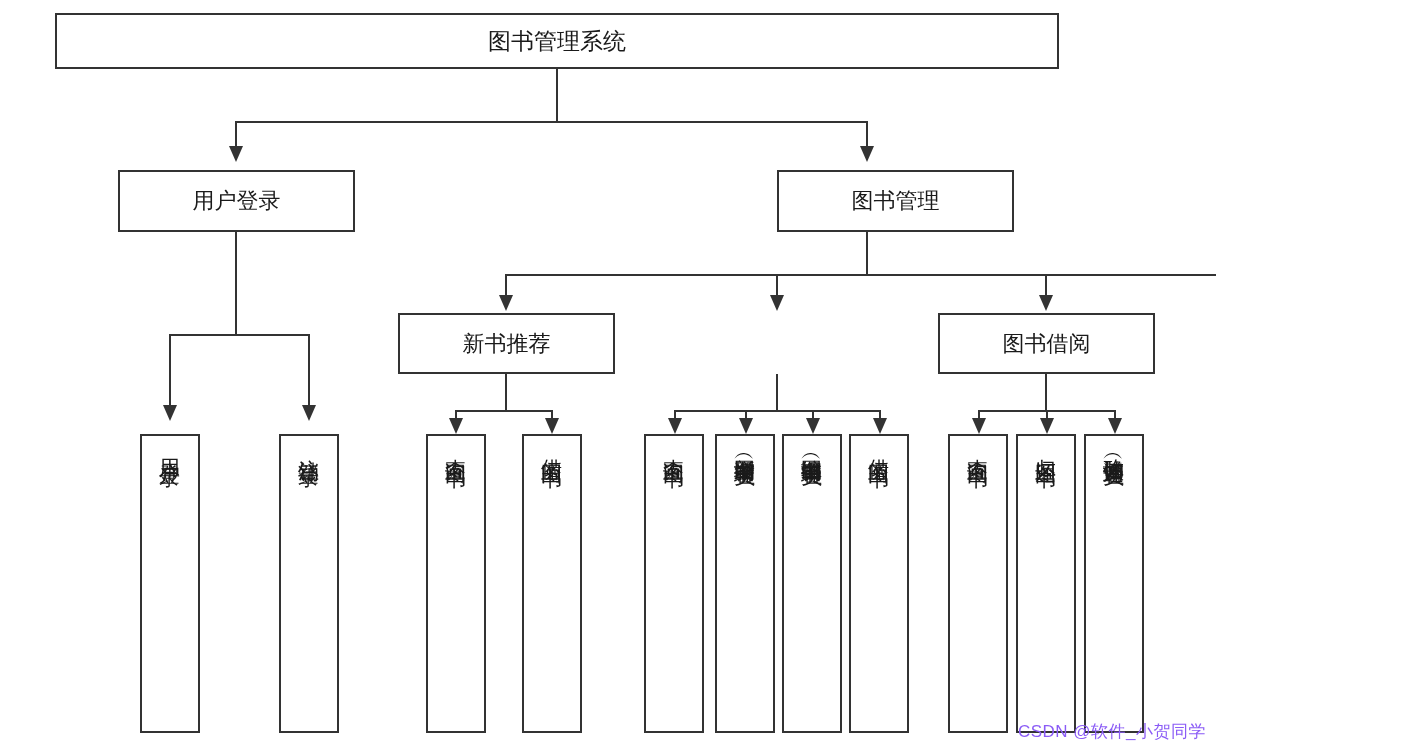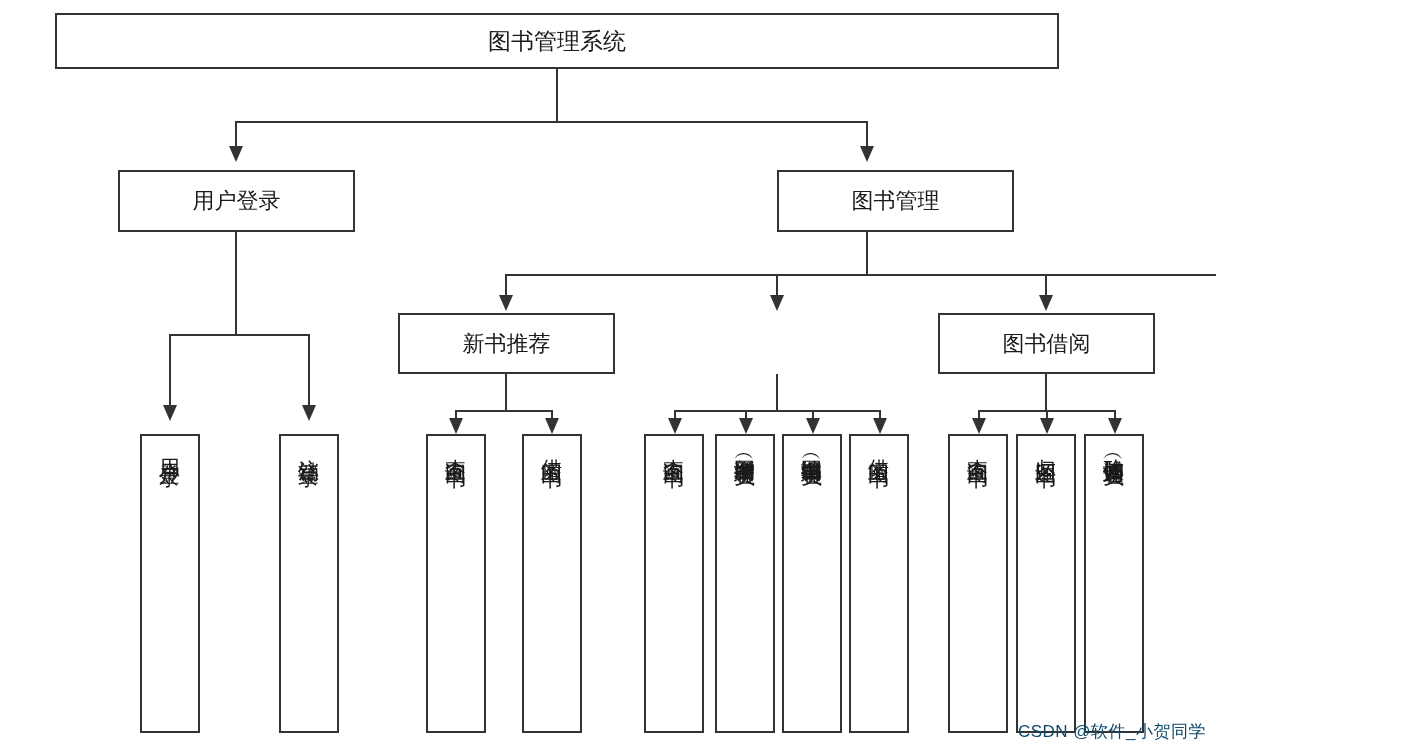--- a/index.html
+++ b/index.html
@@ -72,21 +72,21 @@
     border-left: 7px solid transparent;
     border-right: 7px solid transparent;
     border-top: 16px solid #333333;
   }
 
   .watermark {
     position: absolute;
     right: 10px;
     bottom: 4px;
     font-size: 17px;
-    color: #0c4a6e;
+    color: #8b5cf6;
     white-space: nowrap;
     letter-spacing: 0.5px;
   }
 </style>
 </head>
 <body>
 
 <div id="canvas">
 
   <div class="node root">

